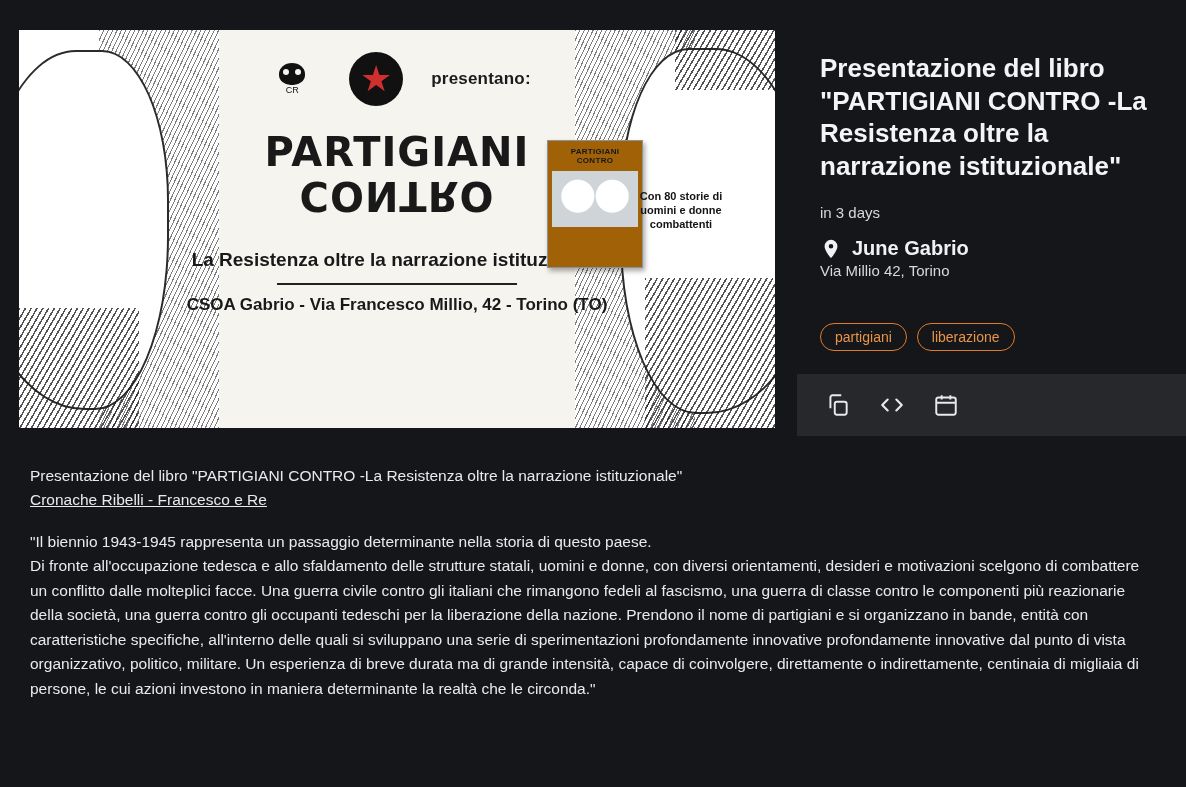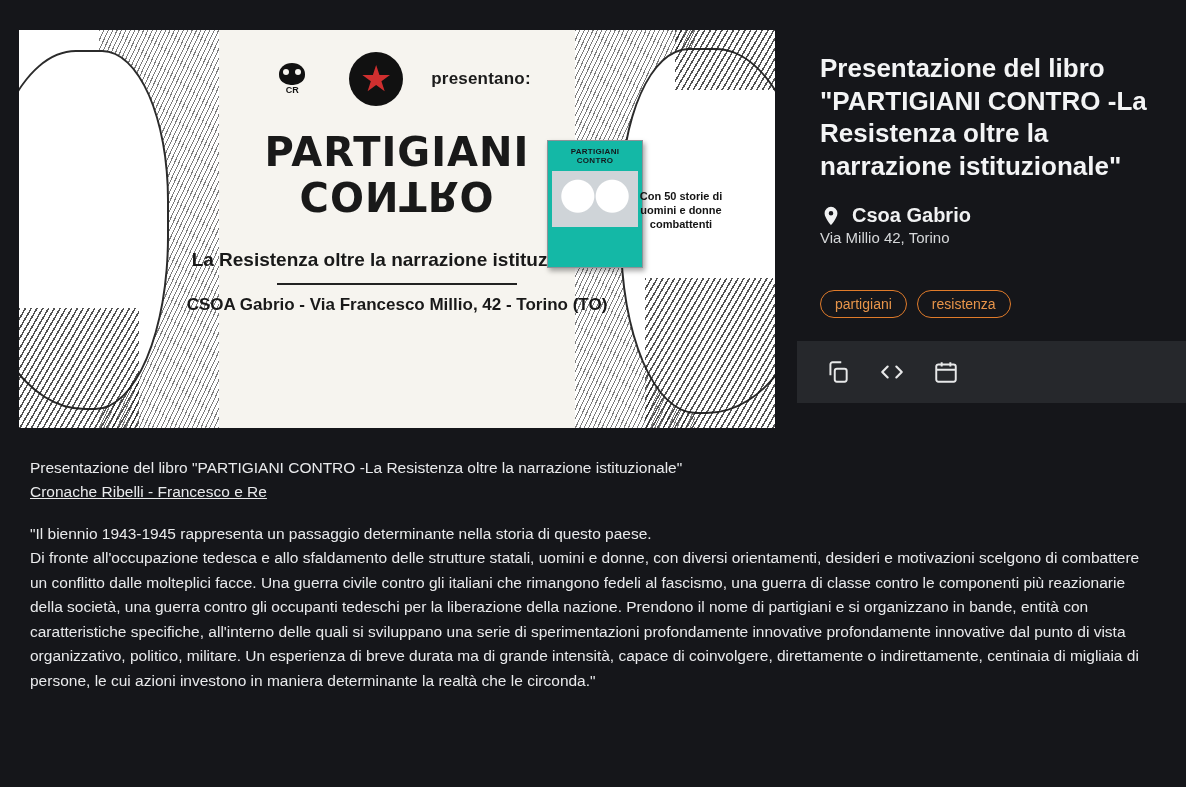--- a/index.html
+++ b/index.html
@@ -94,21 +94,21 @@
   .logos {
     display: flex;
     align-items: center;
     justify-content: center;
     gap: 28px;
     margin-top: 22px;
   }
   .logo-cr {
     width: 58px; height: 50px;
     display: flex; flex-direction: column; align-items: center; justify-content: center;
-    font-size: 9px; font-weight: bold; color:#111;
+    font-size: 9px; font-weight: normal; color:#111;
   }
   .skull {
     width: 26px; height: 22px;
     border-radius: 50% 50% 45% 45%;
     background: #111;
     position: relative;
   }
   .skull::before, .skull::after {
     content:"";
     position:absolute; top:6px;
@@ -152,21 +152,21 @@
     transform: scaleY(-1);
     display: inline-block;
   }
   .title-block { position: relative; }
   .book-cover {
     position: absolute;
     right: -18px;
     top: 8px;
     width: 96px;
     height: 128px;
-    background: #14b8a6;
+    background: #a16207;
     border: 1px solid #8d9399;
     box-shadow: 2px 3px 5px rgba(0,0,0,.35);
     font-size: 7px;
     color: #14181c;
     padding: 6px 4px;
     text-align: center;
     line-height: 1.15;
   }
   .book-cover .bc-t { font-weight: bold; font-size: 8px; letter-spacing:.3px;}
   .book-cover .bc-faces {
@@ -311,47 +311,48 @@
             <div class="presentano">presentano:</div>
           </div>
 
           <div class="title-block">
             <div class="title-1">PARTIGIANI</div>
             <div><span class="title-2">CONTRO</span></div>
             <div class="book-cover">
               <div class="bc-t">PARTIGIANI CONTRO</div>
               <div class="bc-faces"></div>
             </div>
-            <div class="badge-50">Con 50 storie di uomini e donne combattenti</div>
+            <div class="badge-50">Con 80 storie di uomini e donne combattenti</div>
           </div>
 
           <div class="subtitle">La Resistenza oltre la narrazione istituzionale</div>
           <div class="rule"></div>
           <div class="venue">CSOA Gabrio - Via Francesco Millio, 42 - Torino (TO)</div>
         </div>
       </div>
     </div>
 
     <div class="info">
       <h1 class="evt-title">Presentazione del libro "PARTIGIANI CONTRO -La Resistenza oltre la narrazione istituzionale"</h1>
 
+      <div class="meta-sub">in 3 days</div>
 
       <div class="meta-row">
         <span class="icon-sq">
           <svg width="22" height="22" viewBox="0 0 24 24" fill="#f0f1f2">
             <path d="M12 2a7 7 0 0 0-7 7c0 5.2 7 13 7 13s7-7.8 7-13a7 7 0 0 0-7-7zm0 9.5A2.5 2.5 0 1 1 12 6.5a2.5 2.5 0 0 1 0 5z"></path>
           </svg>
         </span>
-        <span>Csoa Gabrio</span>
+        <span>June Gabrio</span>
       </div>
       <div class="meta-sub addr">Via Millio 42, Torino</div>
 
       <div class="tags">
         <span class="tag">partigiani</span>
-        <span class="tag">resistenza</span>
+        <span class="tag">liberazione</span>
       </div>
 
       <div class="actions">
         <span class="action-btn">
           <svg width="26" height="26" viewBox="0 0 24 24" fill="none" stroke="#e8e9ea" stroke-width="1.8">
             <rect x="9" y="9" width="11" height="12" rx="2"></rect>
             <path d="M5 15V5a2 2 0 0 1 2-2h8"></path>
           </svg>
         </span>
         <span class="action-btn">

